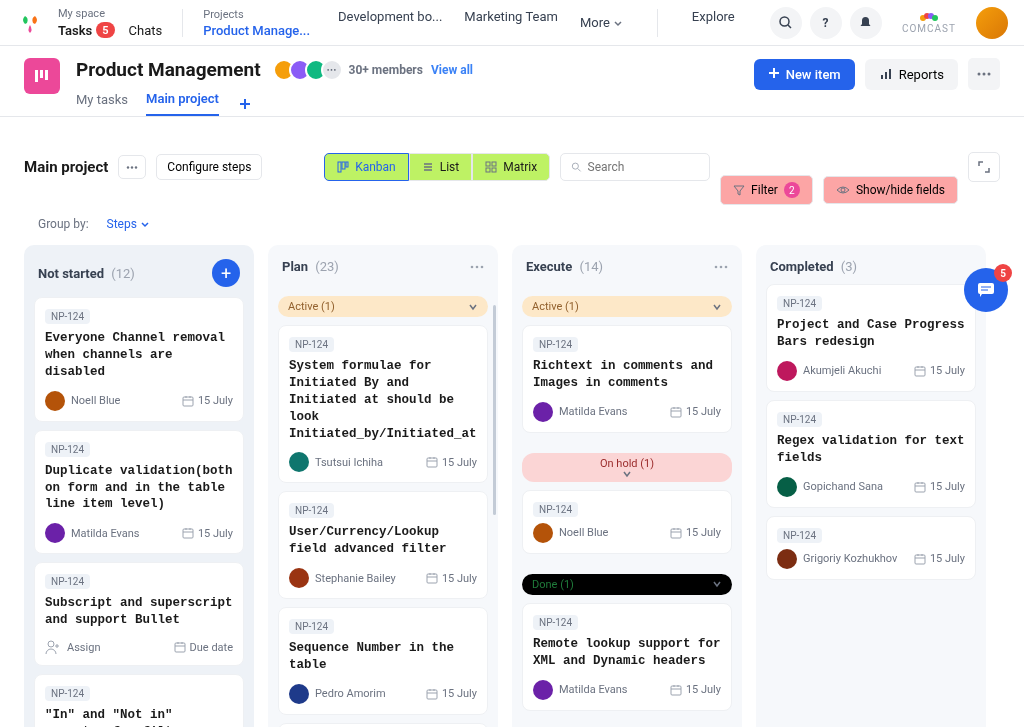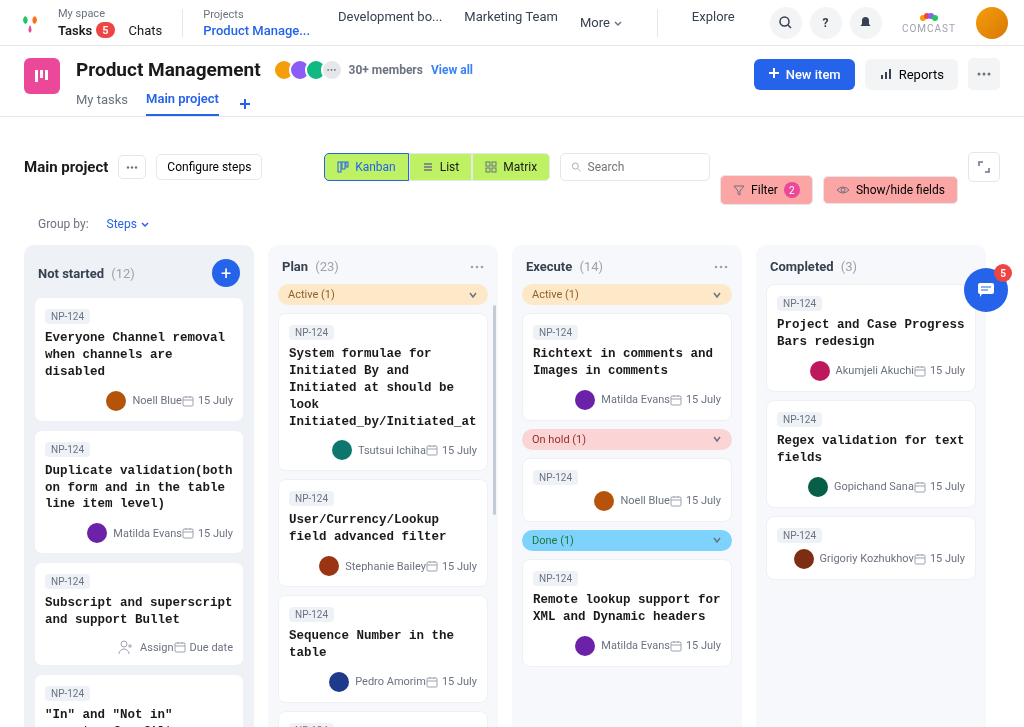--- a/index.html
+++ b/index.html
@@ -55,29 +55,29 @@
 .groupby { padding:0 38px; font-size:12px; color:#6b7280; display:flex; align-items:center; gap:18px; }
 .groupby-val { color:#2563eb; cursor:pointer; display:flex; align-items:center; gap:3px; }
 .board { padding:14px 24px; display:flex; gap:14px; overflow-x:auto; height:560px; }
 .column { width:230px; flex-shrink:0; background:#f6f8fb; border-radius:10px; padding:10px; display:flex; flex-direction:column; }
 .column.notstarted { background:#eef2f7; }
 .col-head { display:flex; align-items:center; justify-content:space-between; padding:4px 4px 10px 4px; }
 .col-title { font-size:13px; font-weight:700; color:#374151; }
 .col-count { color:#9ca3af; font-weight:400; margin-left:4px; }
 .add-fab { width:28px; height:28px; border-radius:50%; background:#2563eb; color:#fff; display:flex; align-items:center; justify-content:center; cursor:pointer; font-size:18px; }
 .col-body { display:flex; flex-direction:column; gap:8px; overflow-y:auto; flex:1; }
-.subgroup { display:flex; align-items:center; justify-content:space-between; padding:4px 10px; border-radius:12px; font-size:11px; cursor:pointer; }
+.subgroup { display:flex; align-items:center; justify-content:space-between; padding:4px 10px; border-radius:12px; font-size:11px; cursor:pointer;margin-top:12px; }
 .subgroup.active { background:#fde8c8; color:#92612e; }
-.subgroup.onhold { background:#fbd5d5; color:#9b2c2c; }
-.subgroup.done { background:#7dd3fc; color:#1f7a3a; }
+.subgroup.onhold { background:#fbd5d5; color:#9b2c2c;flex-direction:column; }
+.subgroup.done { background:#000000; color:#1f7a3a; }
 .chev { color:#9ca3af; }
 .card { background:#fff; border-radius:8px; padding:10px; border:1px solid #eef0f3; cursor:pointer; }
 .card-chip { display:inline-block; background:#eef2f7; color:#6b7280; font-size:10px; padding:2px 6px; border-radius:4px; margin-bottom:6px; }
 .card-title { font-size:12.5px; font-weight:600; line-height:1.35; margin-bottom:10px;font-family:Liberation Mono, monospace; }
-.card-foot { display:flex; align-items:center; justify-content:flex-end; }
+.card-foot { display:flex; align-items:center; justify-content:space-between; }
 .card-user { display:flex; align-items:center; gap:6px; font-size:11px; color:#6b7280; }
 .card-av { width:20px; height:20px; border-radius:50%; }
 .card-date { display:flex; align-items:center; gap:4px; font-size:11px; color:#6b7280; }
 .fab-chat { position:fixed; right:16px; bottom:440px; width:44px; height:44px; border-radius:50%; background:#2563eb; display:flex; align-items:center; justify-content:center; cursor:pointer; }
 .fab-chat-badge { position:absolute; top:-4px; right:-4px; background:#ef4444; color:#fff; width:18px; height:18px; border-radius:50%; font-size:10px; display:flex; align-items:center; justify-content:center; font-weight:600; }
 svg { display:block; }
 
 .scroll-ind { width:3px; background:#c3cbd6; border-radius:3px; height:210px; position:absolute; right:2px; top:60px; }
 .column.plan { position:relative; }
 

